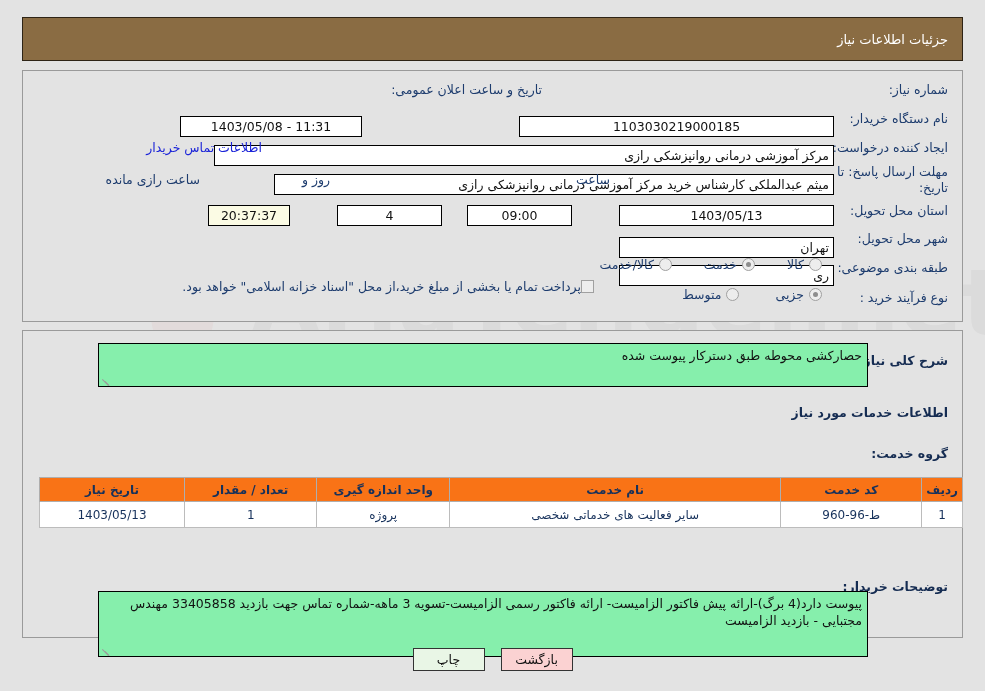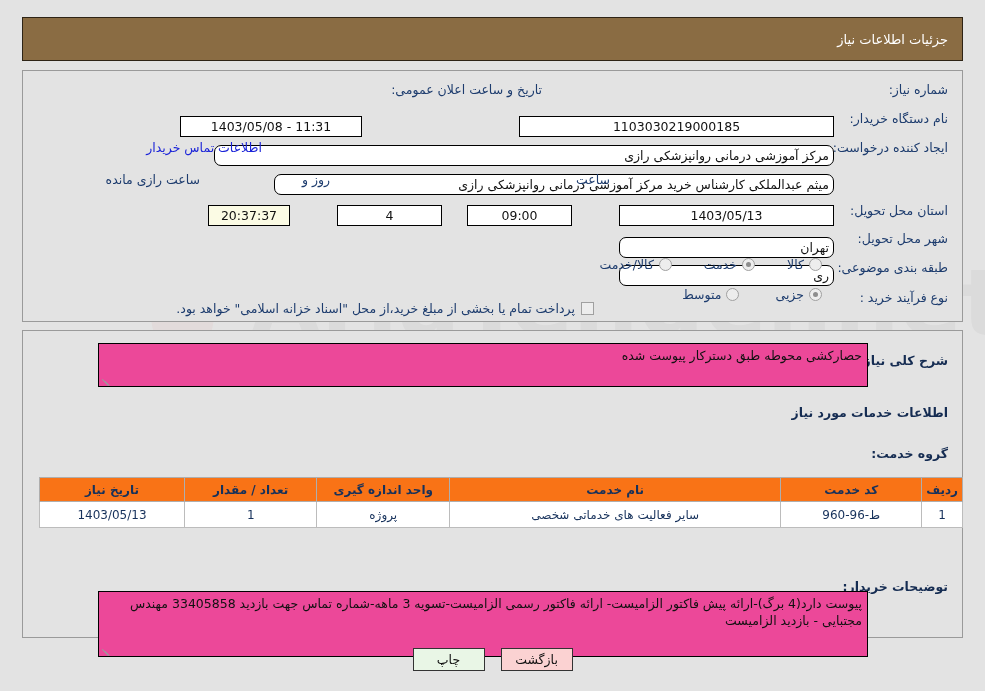--- a/index.html
+++ b/index.html
@@ -47,21 +47,21 @@
   }
   .lbl-b { color: #152c52; font-weight: bold; font-size: 12.5px; }
 
   .fld {
     border: 1px solid #000; background: #ffffff;
     height: 21px; font-size: 12.5px; color: #111;
     display: flex; align-items: center;
     padding: 0 4px; overflow: hidden; white-space: nowrap; margin-top: 36px;
   }
   .fld.center { justify-content: center; }
-  .fld.right { justify-content: flex-start; border-radius: 7px; }
+  .fld.right { justify-content: flex-start; }
   .fld.ltr { direction: ltr; justify-content: center; }
   .fld.timer { background: #fbfbe4; }
 
   .link { color: #1b24d8; font-size: 12.5px; cursor: pointer; }
 
   .radio-wrap { display: inline-flex; align-items: center; gap: 5px; }
   .radio {
     width: 13px; height: 13px; border-radius: 50%;
     border: 1px solid #a0a0a0; background: #ededed;
     display: inline-block; position: relative;
@@ -72,21 +72,21 @@
   }
   .rlbl { font-size: 12.5px; color: #1d3c6e; }
 
   .chk {
     width: 13px; height: 13px; border: 1px solid #a0a0a0;
     background: #ededed; display: inline-block;
   }
 
   
   .ta {
-    border: 1px solid #000; background: #ec4899;
+    border: 1px solid #000; background: #86efac;
     font-size: 12.5px; color: #111; padding: 3px 5px;
     overflow: hidden; line-height: 17px; position: relative;
   }
   .ta .grip {
     position: absolute; left: 2px; bottom: 1px; width: 10px; height: 10px;
   }
   .ta .grip i {
     position: absolute; background: #9b9b9b; height: 1px; transform: rotate(45deg);
   }
 
@@ -149,20 +149,21 @@
     <div class="abs lbl" style="right:420px; top:11px; width:170px; text-align:right;">تاریخ و ساعت اعلان عمومی:</div>
     <div class="abs fld center ltr" style="right:600px; top:9px; width:182px;">1403/05/08 - 11:31</div>
 
     <div class="abs lbl" style="right:14px; top:40px; width:120px;">نام دستگاه خریدار:</div>
     <div class="abs fld right" style="right:128px; top:38px; width:620px;">مرکز آموزشی درمانی روانپزشکی رازی</div>
 
     <div class="abs lbl" style="right:14px; top:69px; width:120px;">ایجاد کننده درخواست:</div>
     <div class="abs fld right" style="right:128px; top:67px; width:560px;">میثم عبدالملکی کارشناس خرید مرکز آموزشی درمانی روانپزشکی رازی</div>
     <div class="abs link" style="right:700px; top:69px;">اطلاعات تماس خریدار</div>
 
+    <div class="abs lbl" style="right:14px; top:93px; width:112px; line-height:16px;">مهلت ارسال پاسخ: تا تاریخ:</div>
     <div class="abs fld center ltr" style="right:128px; top:98px; width:215px;">1403/05/13</div>
 
     <div class="abs lbl" style="right:352px; top:101px;">ساعت</div>
     <div class="abs fld center ltr" style="right:390px; top:98px; width:105px;">09:00</div>
 
     <div class="abs fld center ltr" style="right:520px; top:98px; width:105px;">4</div>
     <div class="abs lbl" style="right:632px; top:101px;">روز و</div>
 
     <div class="abs fld timer center ltr" style="right:672px; top:98px; width:82px;">20:37:37</div>
     <div class="abs lbl" style="right:762px; top:101px;">ساعت رازی مانده</div>
@@ -193,21 +194,21 @@
     <div class="abs" style="right:140px; top:216px; display:flex; align-items:center; gap:36px;">
       <span class="radio-wrap">
         <span class="radio sel"></span>
         <span class="rlbl">جزیی</span>
       </span>
       <span class="radio-wrap">
         <span class="radio"></span>
         <span class="rlbl">متوسط</span>
       </span>
     </div>
-    <div class="abs" style="right:368px; top:230px; display:flex; align-items:center; gap:6px;text-align:right;">
+    <div class="abs" style="right:368px; top:208px; display:flex; align-items:center; text-align:right;">
       <span class="chk"></span>
       <span class="rlbl">پرداخت تمام یا بخشی از مبلغ خرید،از محل "اسناد خزانه اسلامی" خواهد بود.</span>
     </div>
   </div>
 
   <div class="panel layer" id="panel-bottom">
 
     <div class="abs lbl-b" style="right:14px; top:22px;">شرح کلی نیاز:</div>
     <div class="abs ta" style="right:94px; top:12px; width:770px; height:44px;">
       <span>حصارکشی محوطه طبق دسترکار پیوست شده</span>

